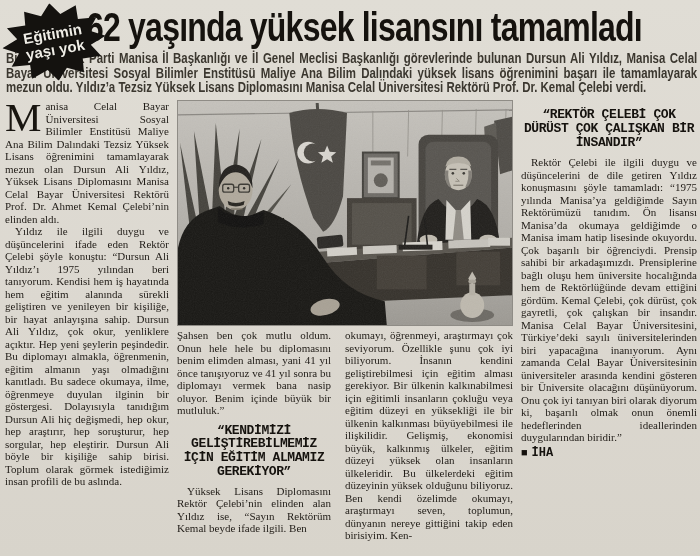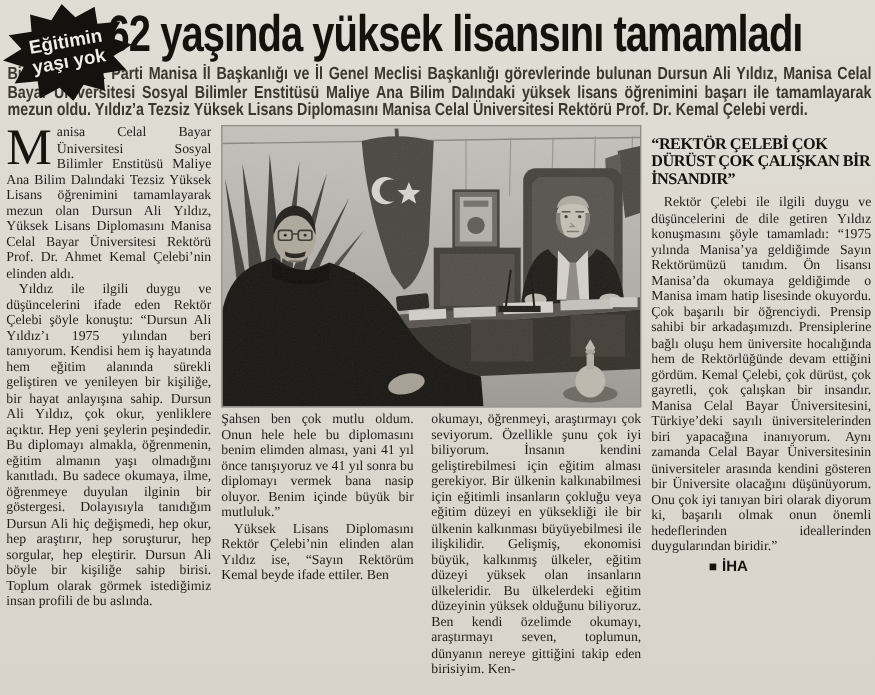--- a/index.html
+++ b/index.html
@@ -67,33 +67,33 @@
     text-align: justify; color: #201c17;
   }
   .indent { text-indent: 10px; }
   .dropcap {
     float: left;
     font-size: 41px; line-height: 33px;
     padding: 1px 4px 0 0;
     font-weight: 400; color: #181510;
   }
   .subhead {
-    font-family: Liberation Serif, serif;
+    font-family: Liberation Mono, monospace;
     font-weight: 700; font-size: 13px; line-height: 13.8px;
-    letter-spacing: -0.4px; text-align: left;
+    letter-spacing: -0.4px; text-align: center;
     color: #15120e; margin: 8px 0 7px 0;
   }
   .mid-cols { display: flex; gap: 14px; margin-top: 3px; height: 219px; }
   .col-2 { width: 154px; overflow: hidden; }
   .col-3 { width: 168px; overflow: hidden; }
   .col-2 .subhead { margin: 7px 0 6px 0; }
   .attribution {
     margin-top: 2px;
-    font-family: Liberation Sans, sans-serif;
-    font-weight: 700; font-size: 12px; color: #15120e; margin-left: 46px;
+    font-family: Liberation Mono, monospace;
+    font-weight: 700; font-size: 12px; color: #15120e;
   }
   .attribution .sq { font-size: 11px; margin-right: 4px; }
   
   .photo {
     width: 336px; height: 226px;
     border: 1px solid #8f8c86;
     background: #b5b2ac;
   }
   .photo svg { display: block; width: 100%; height: 100%; }
 </style>
@@ -249,21 +249,22 @@
             <ellipse cx="296" cy="182" rx="4" ry="2" fill="#a9a499"></ellipse>
           </g>
 
           <rect width="336" height="226" filter="url(#grain)" opacity="0.55"></rect>
         </svg>
       </figure>
 
       <div class="mid-cols">
         <div class="col-2">
           <p class="body-para">Şahsen ben çok mutlu oldum. Onun hele hele bu diplomasını benim elimden alması, yani 41 yıl önce tanışıyoruz ve 41 yıl sonra bu diplomayı vermek bana nasip oluyor. Benim içinde büyük bir mutluluk.”</p>
-          <p class="body-para indent">Yüksek Lisans Diplomasını Rektör Çelebi’nin elinden alan Yıldız ise, “Sayın Rektörüm Kemal beyde ifade ettiler. Ben</p>
+          <h2 class="subhead">“KENDİMİZİ GELİŞTİREBİLMEMİZ İÇİN EĞİTİM ALMAMIZ GEREKİYOR”</h2>
+          <p class="body-para indent">Yüksek Lisans Diplomasını Rektör Çelebi’nin elinden alan Yıldız ise, “Sayın Rektörüm Kemal beyde ifade ilgili. Ben</p>
         </div>
         <div class="col-3">
           <p class="body-para">okumayı, öğrenmeyi, araştırmayı çok seviyorum. Özellikle şunu çok iyi biliyorum. İnsanın kendini geliştirebilmesi için eğitim alması gerekiyor. Bir ülkenin kalkınabilmesi için eğitimli insanların çokluğu veya eğitim düzeyi en yüksekliği ile bir ülkenin kalkınması büyüyebilmesi ile ilişkilidir. Gelişmiş, ekonomisi büyük, kalkınmış ülkeler, eğitim düzeyi yüksek olan insanların ülkeleridir. Bu ülkelerdeki eğitim düzeyinin yüksek olduğunu biliyoruz. Ben kendi özelimde okumayı, araştırmayı seven, toplumun, dünyanın nereye gittiğini takip eden birisiyim. Ken-</p>
         </div>
       </div>
     </div>
 
     <div class="col-4">
       <h2 class="subhead">“REKTÖR ÇELEBİ ÇOK DÜRÜST ÇOK ÇALIŞKAN BİR İNSANDIR”</h2>
       <p class="body-para indent">Rektör Çelebi ile ilgili duygu ve düşüncelerini de dile getiren Yıldız konuşmasını şöyle tamamladı: “1975 yılında Manisa’ya geldiğimde Sayın Rektörümüzü tanıdım. Ön lisansı Manisa’da okumaya geldiğimde o Manisa imam hatip lisesinde okuyordu. Çok başarılı bir öğrenciydi. Prensip sahibi bir arkadaşımızdı. Prensiplerine bağlı oluşu hem üniversite hocalığında hem de Rektörlüğünde devam ettiğini gördüm. Kemal Çelebi, çok dürüst, çok gayretli, çok çalışkan bir insandır. Manisa Celal Bayar Üniversitesini, Türkiye’deki sayılı üniversitelerinden biri yapacağına inanıyorum. Aynı zamanda Celal Bayar Üniversitesinin üniversiteler arasında kendini gösteren bir Üniversite olacağını düşünüyorum. Onu çok iyi tanıyan biri olarak diyorum ki, başarılı olmak onun önemli hedeflerinden ideallerinden duygularından biridir.”</p>

